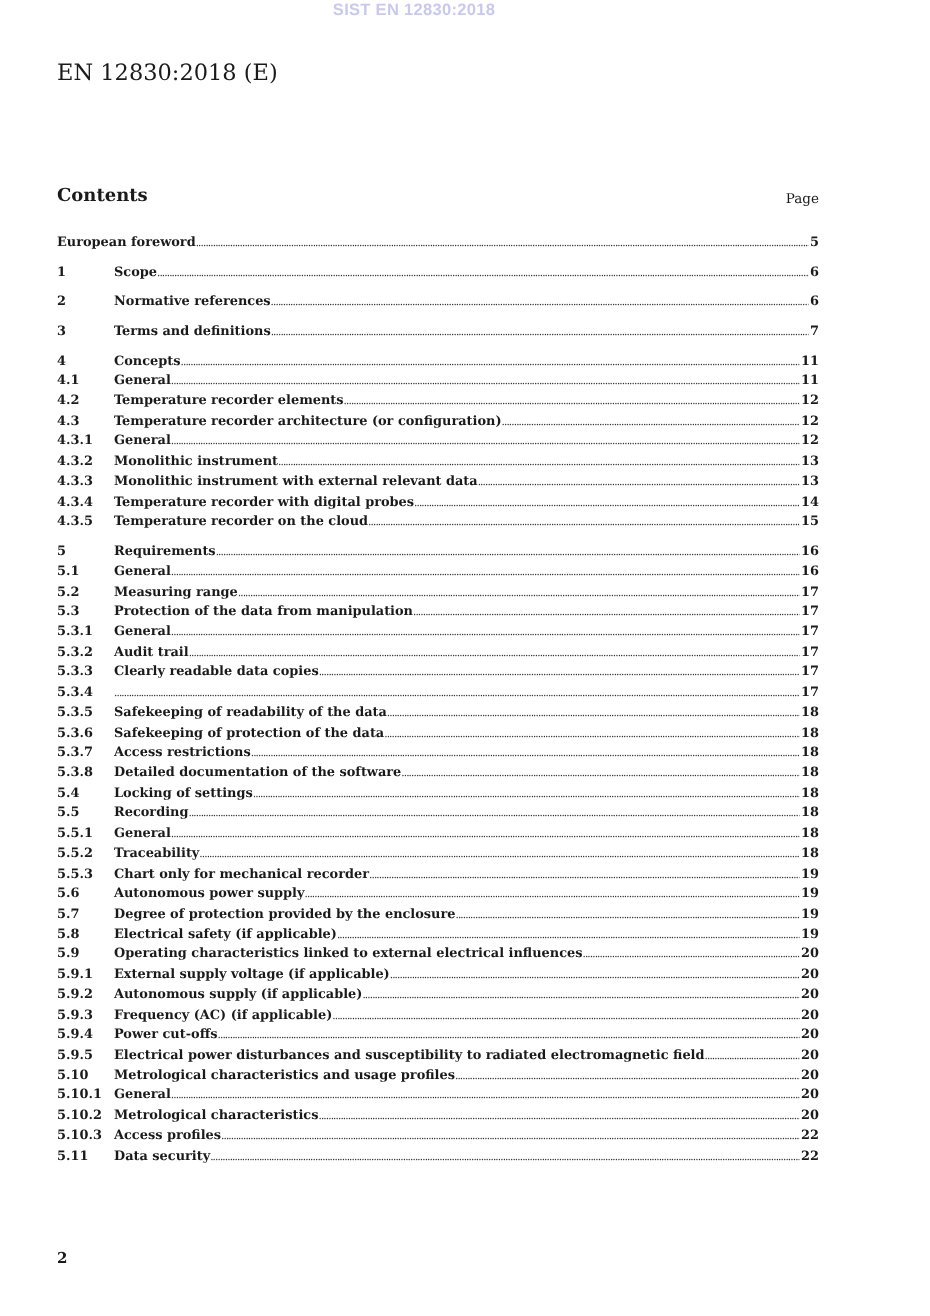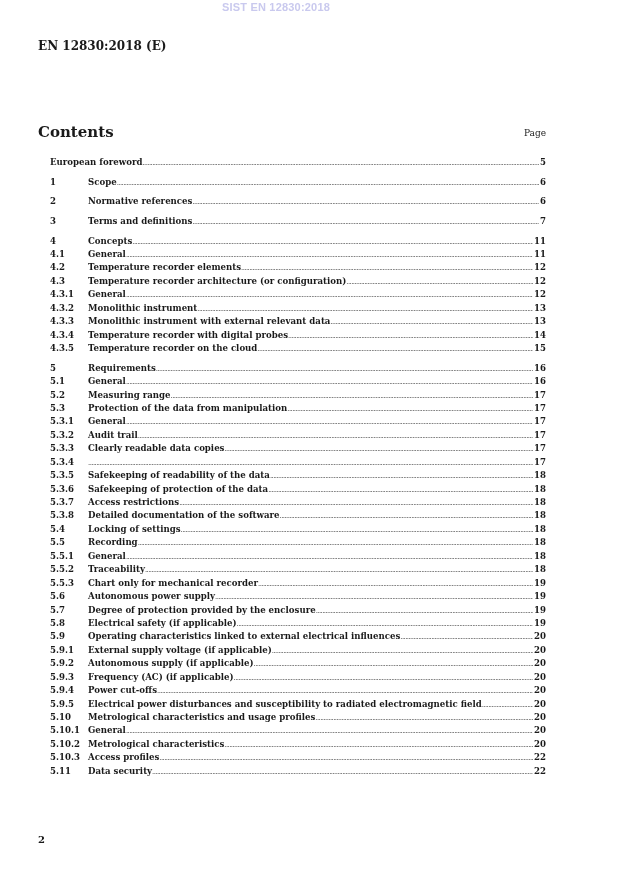--- a/index.html
+++ b/index.html
@@ -1,26 +1,26 @@
 <!DOCTYPE html>
 <html><head>
 <meta charset="utf-8">
 <style>
   html, body { margin:0; padding:0; background:#ffffff; }
   body { width:620px; height:877px; position:relative; overflow:hidden;
          font-family:"DejaVu Serif", "Liberation Serif", serif; color:#1a1a1a; }
   .watermark { position:absolute; top:0; left:0; width:552px; text-align:center;
                font-family:"Liberation Sans", sans-serif; font-weight:bold;
                font-size:11px; color:#c9c9ee; letter-spacing:0.2px; line-height:14px; }
-  .doc-id { position:absolute; left:38px; top:39px; font-weight:bold; font-size:12px; }
-  .contents-title { position:absolute; left:38px; top:123px; font-weight:bold; font-size:15px; }
+  .doc-id { position:absolute; left:38px; top:39px; font-weight:normal; font-size:15px; }
+  .contents-title { position:absolute; left:38px; top:123px; font-weight:bold; font-size:12px; }
   .page-label { position:absolute; right:74px; top:128px; font-size:9px;margin-left:24px; }
   .toc { position:absolute; left:38px; top:156px; width:508px; }
   .row { display:flex; align-items:baseline; font-weight:bold; font-size:8.6px;
-         height:13.45px; line-height:13.45px; white-space:nowrap;margin-left:12px; }
+         height:13.45px; line-height:13.45px; white-space:nowrap; }
   .row.gap { margin-top:6.2px; }
   .num { width:38px; flex:0 0 38px; }
   .title { flex:0 0 auto; }
   .dots { flex:1 1 auto; overflow:hidden; font-weight:normal; letter-spacing:-0.6px;
           color:#333; font-size:7px; }
   .dots::after { content:"..................................................................................................................................................................................................................................................................................................................."; }
   .pg { flex:0 0 auto; padding-left:1px; text-align:right; }
   .page-number { position:absolute; left:38px; top:834px; font-weight:bold; font-size:10px; }
 </style>
 </head>

